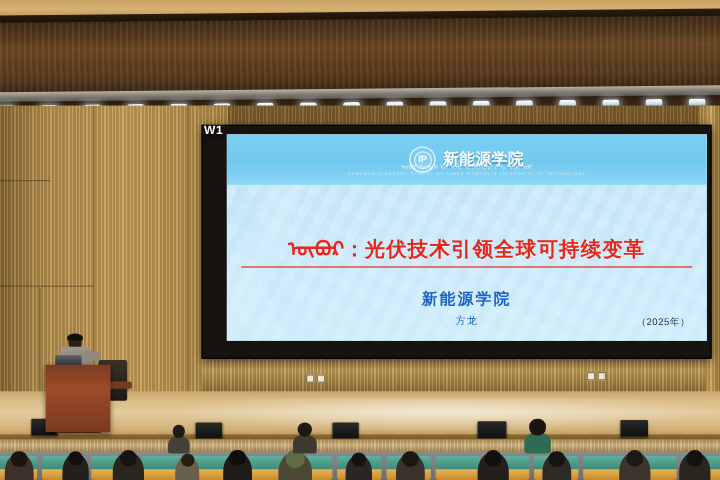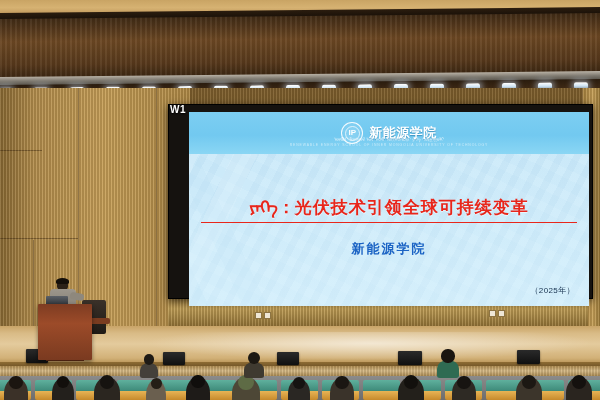--- a/index.html
+++ b/index.html
@@ -90,21 +90,21 @@
   .screen-bezel{
     position:absolute;left:168px;top:104px;width:423px;height:193px;
     background:#15120f;border:1px solid #000;box-shadow:0 2px 8px rgba(0,0,0,.6);
   }
   .screen-label{
     position:absolute;left:170px;top:104px;
     color:#fff;font-size:10px;font-weight:bold;letter-spacing:.5px;
     text-shadow:0 1px 2px #000;z-index:6;
   }
   .slide{
-    position:absolute;left:20px;top:7px;width:400px;height:194px;
+    position:absolute;left:20px;top:7px;width:400px;height:172px;
     overflow:hidden;background:#cdeaf9;
   }
   
   .slide-photo{
     position:absolute;inset:0;
     background:
       linear-gradient(115deg,rgba(255,255,255,.42) 0 6%,transparent 6% 13%,rgba(255,255,255,.32) 13% 18%,transparent 18% 27%),
       linear-gradient(65deg,rgba(120,180,220,.30) 0 4%,transparent 4% 11%,rgba(140,195,230,.26) 11% 16%,transparent 16% 25%),
       repeating-linear-gradient(118deg,rgba(90,150,200,.22) 0 7px,rgba(215,240,252,.18) 7px 15px),
       repeating-linear-gradient(26deg,rgba(255,255,255,.16) 0 9px,rgba(120,175,215,.10) 9px 20px),
@@ -326,25 +326,26 @@
           <div class="univ-emblem">
             <span>IP</span>
           </div>
           <div class="univ-college">新能源学院</div>
         </div>
         <div class="univ-mongol">ᠥᠪᠥᠷ ᠮᠣᠩᠭᠣᠯ ᠤᠨ ᠠᠵᠤ ᠦᠢᠯᠡᠳᠪᠦᠷᠢ ᠶᠡᠬᠡ ᠰᠤᠷᠭᠠᠭᠤᠯᠢ</div>
         <div class="univ-en">RENEWABLE ENERGY SCHOOL OF INNER MONGOLIA UNIVERSITY OF TECHNOLOGY</div>
       </div>
 
       <div class="slide-title-wrap">
-        <div class="slide-title">ᠶᠡᠬᠡ：光伏技术引领全球可持续变革</div>
+        <div class="slide-title">ᠥᠪᠥᠷ：光伏技术引领全球可持续变革</div>
         <div class="title-rule"></div>
       </div>
 
       <div class="slide-sub">新能源学院</div>
+      <div class="slide-author">方龙</div>
       <div class="slide-year">（2025年）</div>
     </div>
   </div>
 
   <div class="floor"></div>
   <div class="floor-glow"></div>
   <div class="floor-edge"></div>
 
   <div class="monitor" style="left:26px;top:349px;width:22px;height:14px;"></div>
   <div class="monitor" style="left:163px;top:352px;width:22px;height:13px;"></div>

